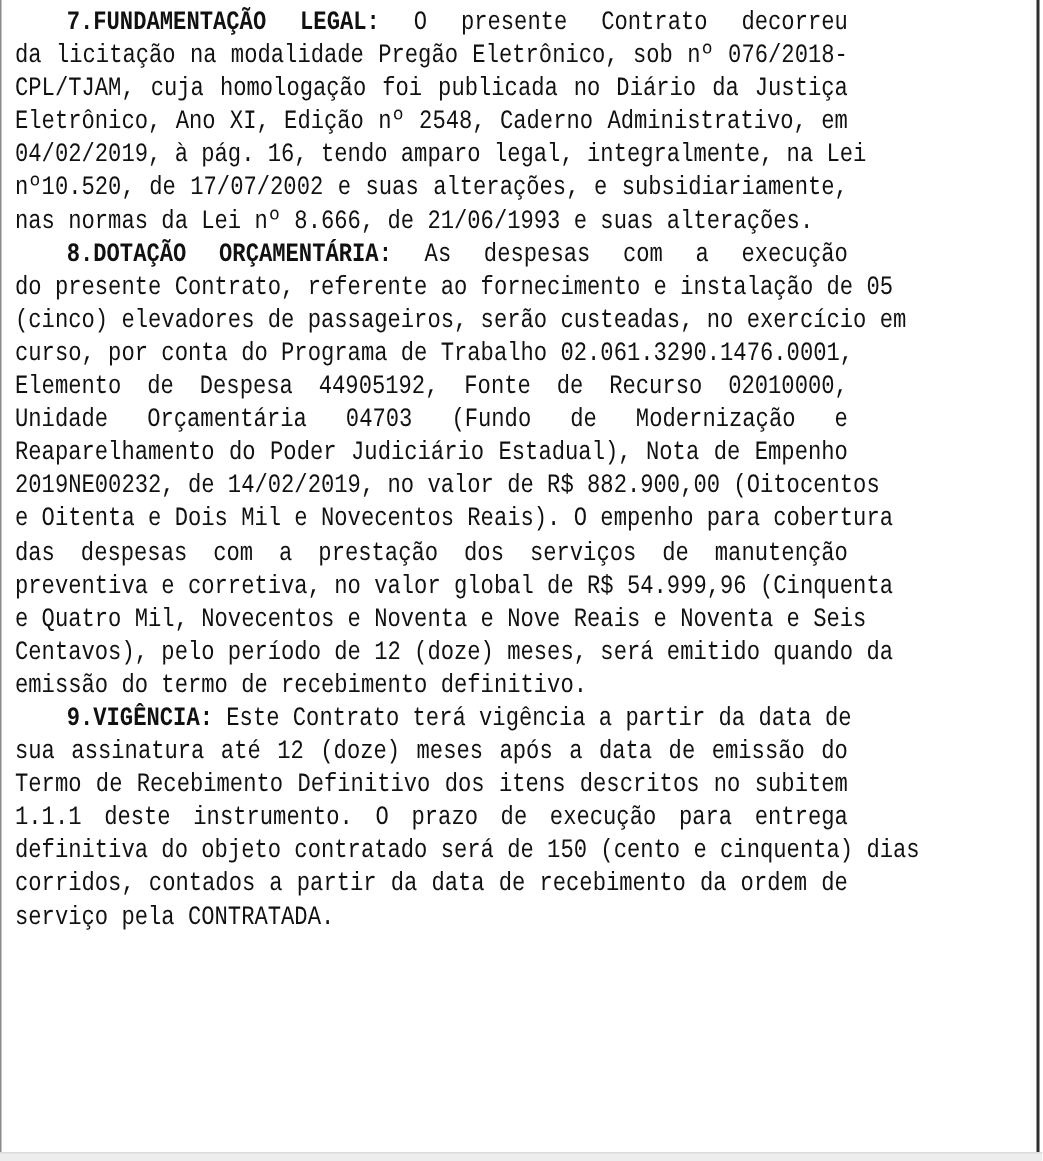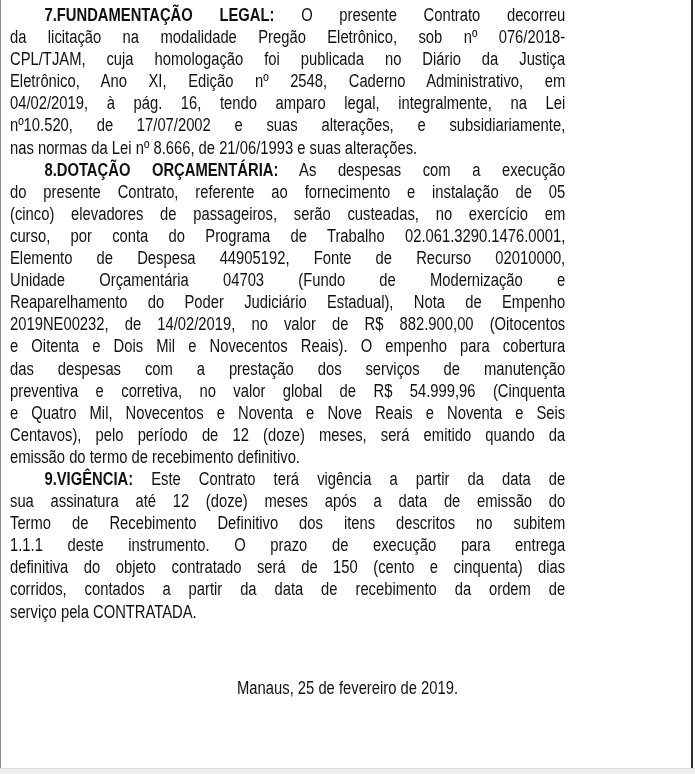--- a/index.html
+++ b/index.html
@@ -13,21 +13,21 @@
     border-left: 1px solid #8a8a8a;
     border-right: 2px solid #2e2e2e;
     background: #ffffff;
     box-sizing: border-box;
   }
   .bottom-strip {
     position: absolute; left: 0; top: 768px; width: 695px; height: 6px; background: #ededed;
     border-top: 1px solid #dcdcdc;
   }
   .text-col {
-    position: absolute; left: 9px; top: 4px; width: 555px;
+    position: absolute; left: 9px; top: 4px; width: 555px; font-family: Liberation Mono, monospace;
   }
   .line {
     height: 22.1px; line-height: 22.1px; font-size: 17.6px; white-space: nowrap;
     transform-origin: left center;
     transform: scaleX(0.84);
     width: 661px;
     text-align: justify; text-align-last: justify;
   }
   .line.last { text-align-last: left; }
   .line.indent { padding-left: 41px; width: 620px; }
@@ -75,18 +75,15 @@
       <div class="line indent"><span class="b">9.VIGÊNCIA:</span><span> Este Contrato terá vigência a partir da data de</span></div>
       <div class="line">sua assinatura até 12 (doze) meses após a data de emissão do</div>
       <div class="line">Termo de Recebimento Definitivo dos itens descritos no subitem</div>
       <div class="line">1.1.1 deste instrumento.  O prazo de execução para entrega</div>
       <div class="line">definitiva do objeto contratado será de 150 (cento e cinquenta) dias</div>
       <div class="line">corridos, contados a partir da data de recebimento da ordem de</div>
       <div class="line last">serviço pela CONTRATADA.</div>
     </div>
   </div>
 
-  <div class="center-block" style="top:677px;">
-    <span class="center-line">Manaus, 25 de fevereiro de 2019.</span>
-  </div>
 
 </div>
 <div class="bottom-strip"></div>
 
 </body></html>

